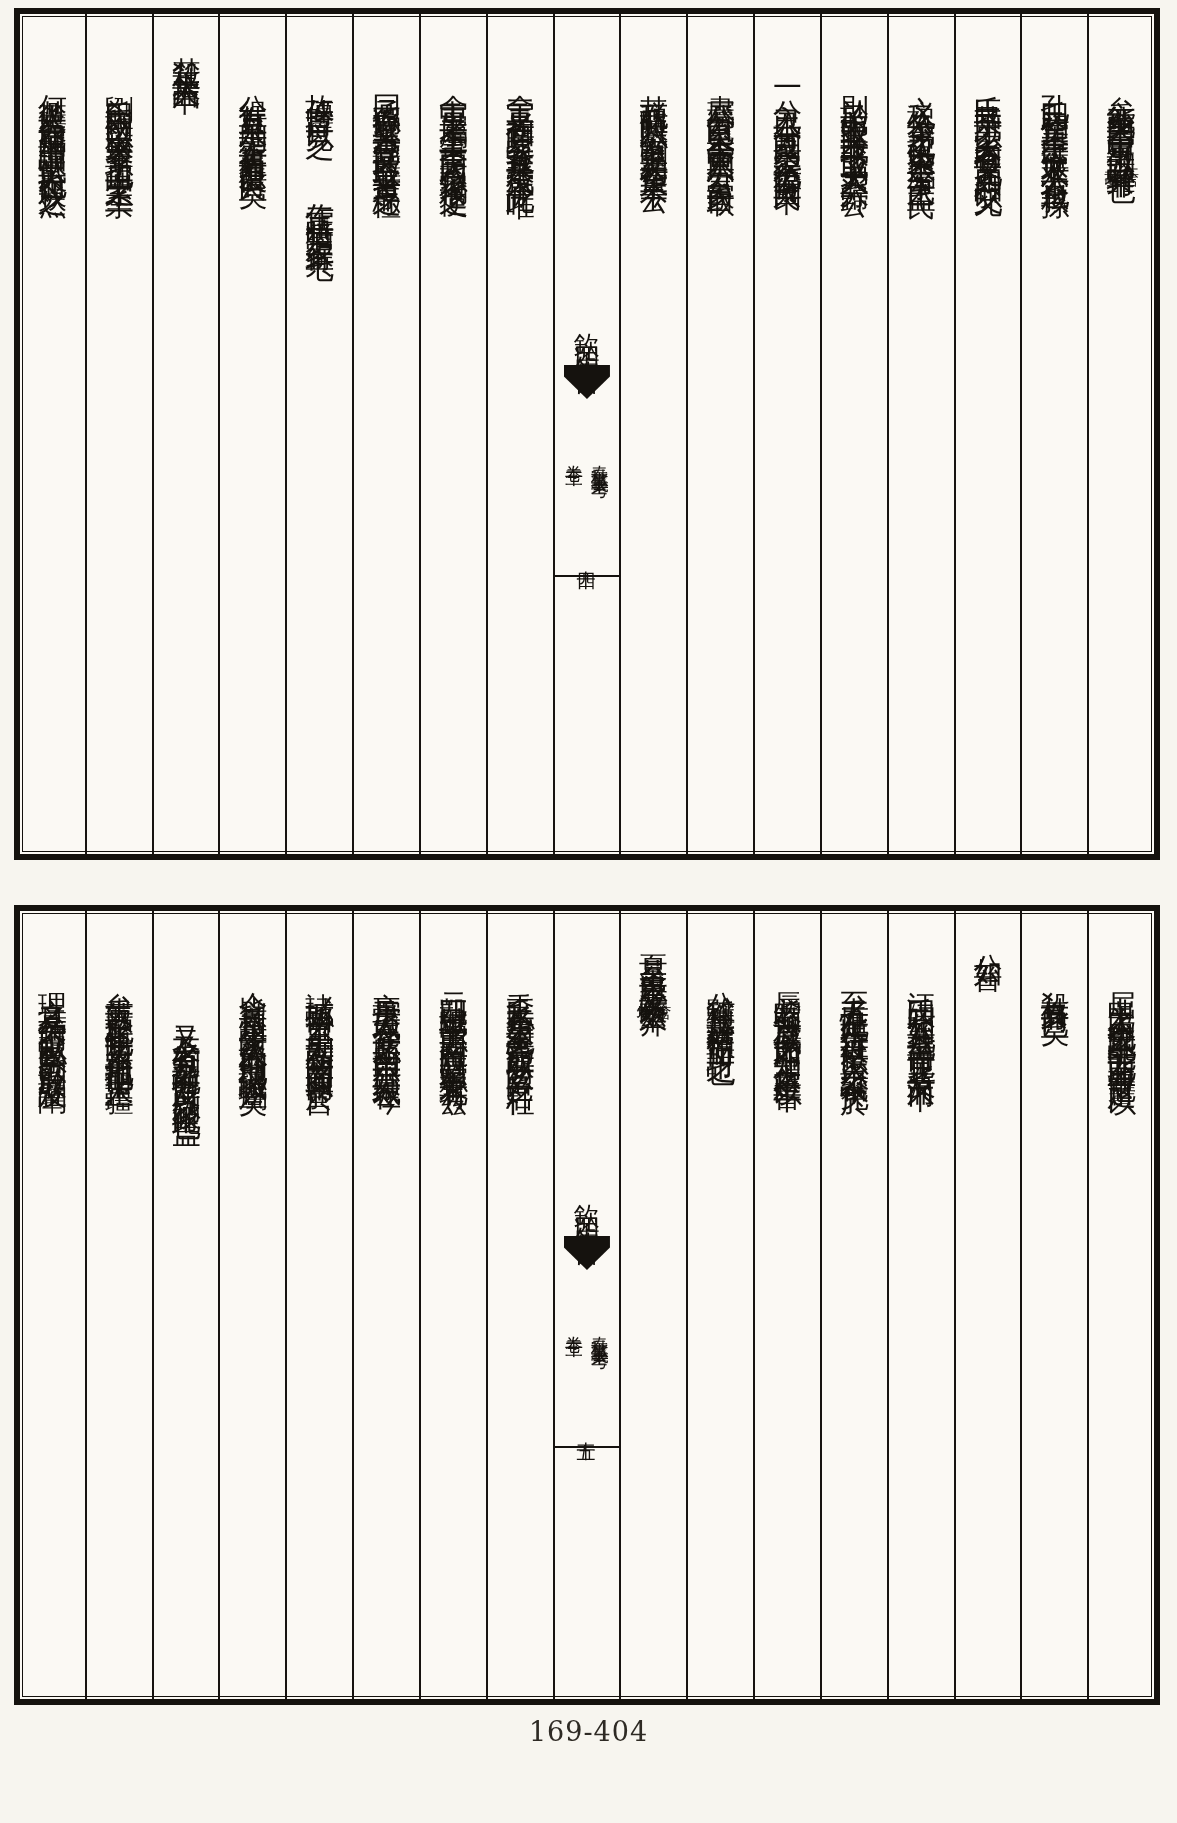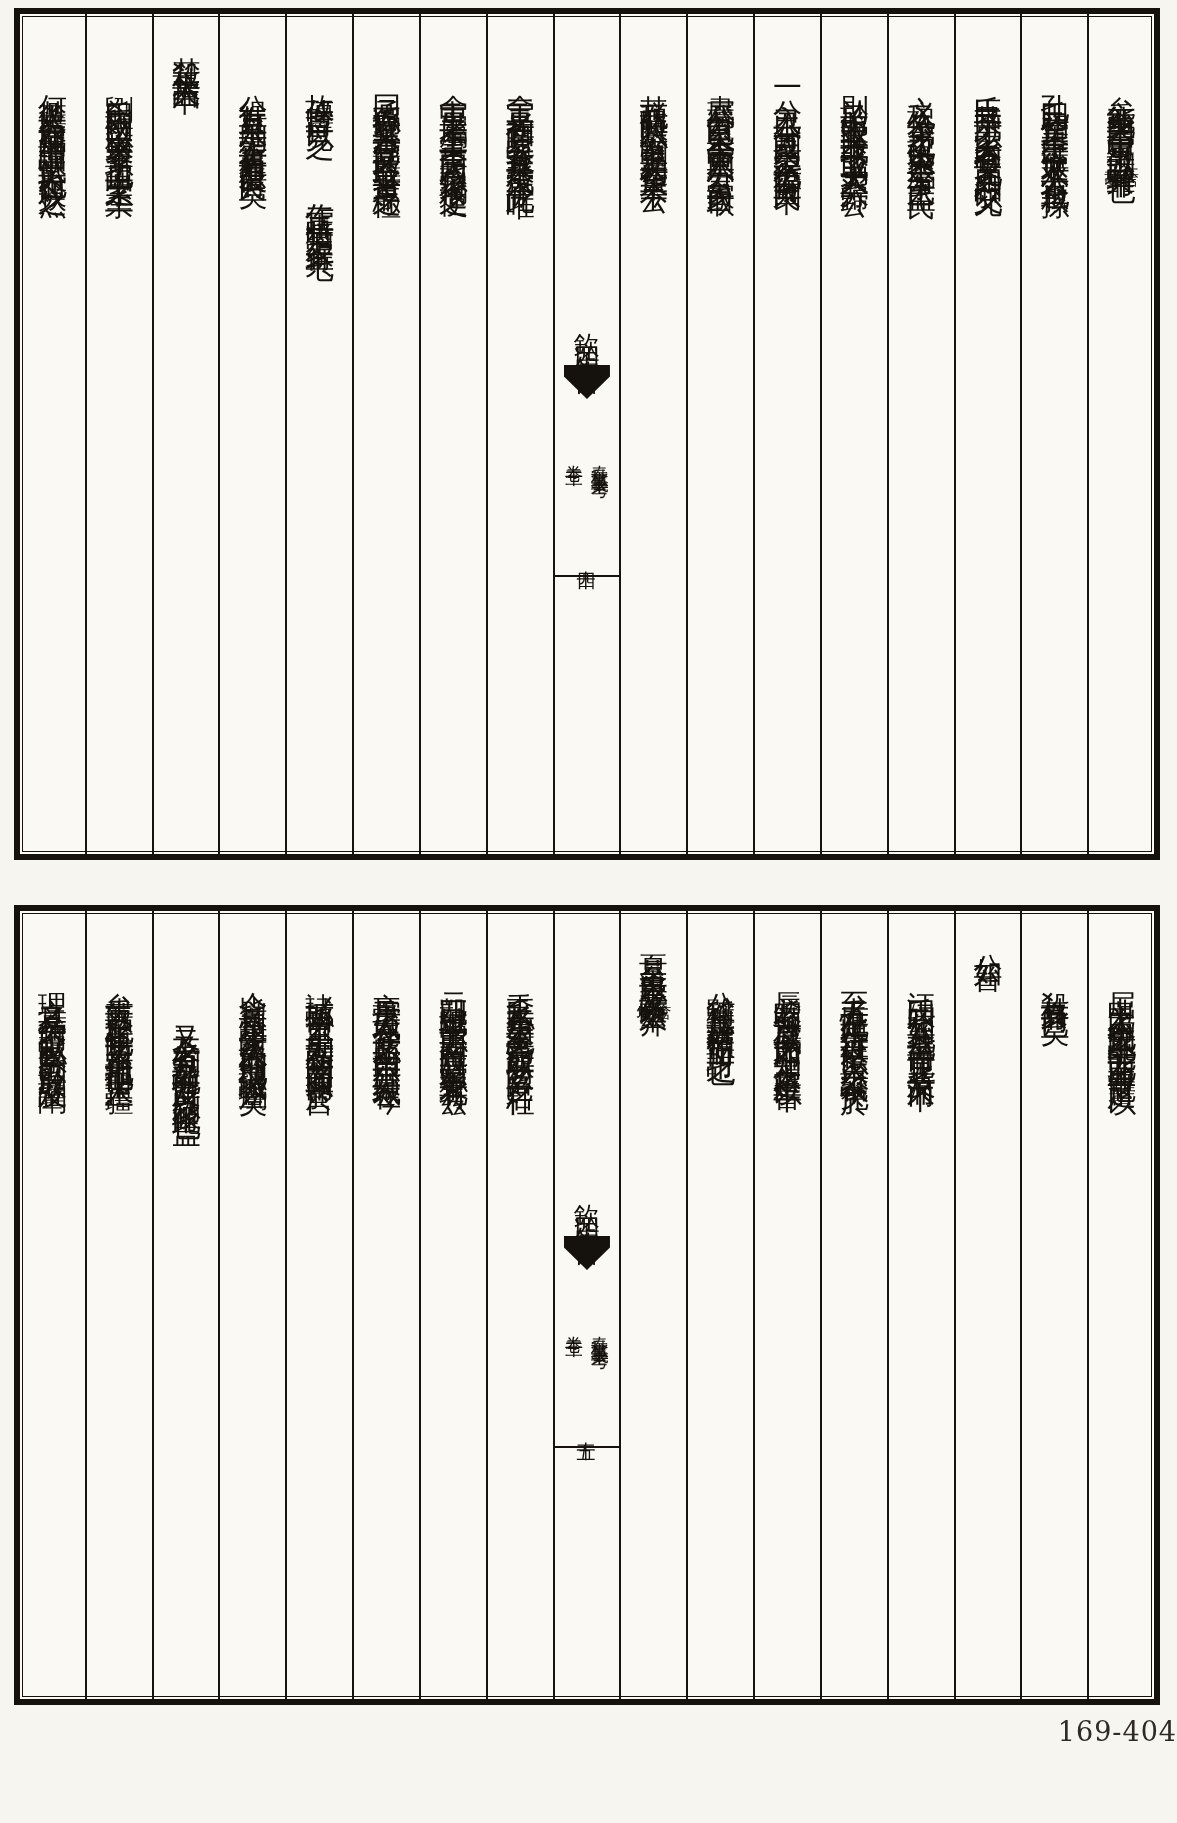--- a/index.html
+++ b/index.html
@@ -99,21 +99,21 @@
     margin-top:86px;
   }
   .spine-rule{
     width:100%;
     border-top:2px solid #15120e;
     margin-top:14px;
   }
   .footer{
     position:absolute;
     left:0;top:1716px;width:1177px;
-    text-align:right;
+    text-align:center;
     font-size:27px;
     letter-spacing:1px;
     color:#2e2a24;
   }
 </style>
 </head>
 <body>
 
 <div class="block" style="top:8px;height:852px;">
   <div class="inner"></div>

